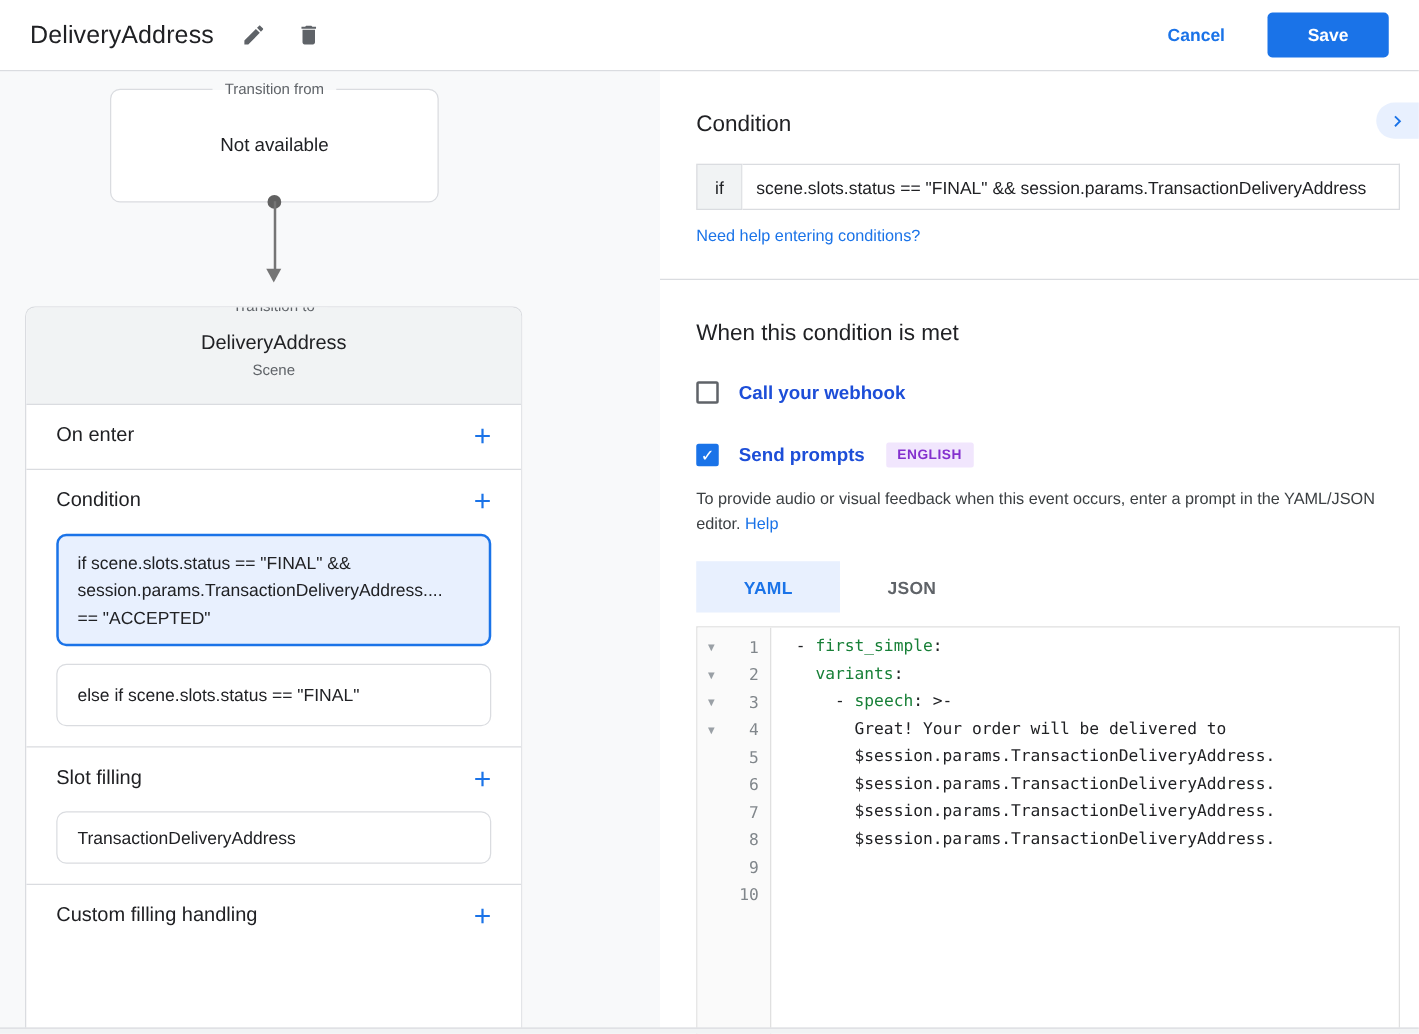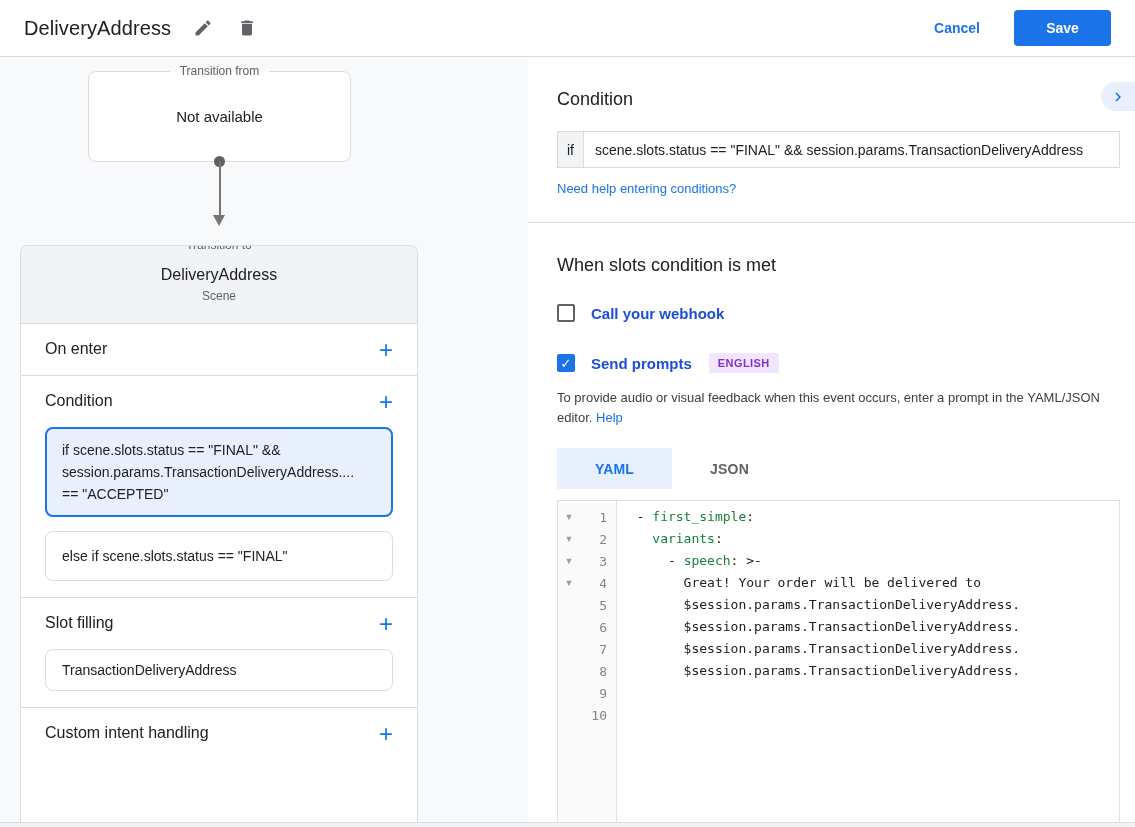--- a/index.html
+++ b/index.html
@@ -61,21 +61,21 @@
   .detail-panel { position:absolute; left:528px; top:57px; width:607px; height:770px; background:#fff;
     padding:0 15px 0 29px; }
 
   .panel-head { margin-top:32px; font-size:18px; color:#202124; }
   .expand-pill { position:absolute; top:25px; right:0; width:34px; height:29px; background:#e8f0fe;
     border-radius:15px 0 0 15px; display:flex; align-items:center; justify-content:flex-start;
     padding-left:8px; cursor:pointer; }
   .expand-pill svg { fill:#1a73e8; }
 
   .if-row { margin-top:21px; display:flex; height:37px; }
-  .if-cell { width:27px; background:#f1f3f4; border:1px solid #dadce0; display:flex; align-items:center;
+  .if-cell { width:37px; background:#f1f3f4; border:1px solid #dadce0; display:flex; align-items:center;
     justify-content:center; font-size:14px; color:#202124; }
   .cond-input { flex:1; border:1px solid #dadce0; border-left:none; font-size:14px; color:#202124;
     padding:0 11px; outline:none; font-family:"Liberation Sans","DejaVu Sans",sans-serif; background:#fff; }
 
   .help-link { display:inline-block; margin-top:13px; font-size:13px; color:#1a73e8; cursor:pointer; }
   .panel-divider { margin:25px -15px 0 -29px; height:1px; background:#dadce0; }
 
   .when-title { margin-top:32px; font-size:18px; color:#202124; }
 
   .check-row { display:flex; align-items:center; margin-top:28px; }
@@ -176,21 +176,21 @@
 
     <div class="section-row">
       <span class="section-label">Slot filling</span>
       <span class="plus-icon">+</span>
     </div>
     <div class="slot-card">TransactionDeliveryAddress</div>
     <div class="section-gap"></div>
     <div class="card-divider"></div>
 
     <div class="section-row">
-      <span class="section-label">Custom intent handling</span>
+      <span class="section-label">Custom filling handling</span>
       <span class="plus-icon">+</span>
     </div>
   </div>
 </div>
 
 <div class="detail-panel">
 
   <div class="expand-pill">
     <span style="display:flex;">
       <svg width="18" height="18" viewBox="0 0 24 24">
@@ -203,21 +203,21 @@
 
   <div class="if-row">
     <div class="if-cell">if</div>
     <input class="cond-input" type="text" value="scene.slots.status == &quot;FINAL&quot; &amp;&amp; session.params.TransactionDeliveryAddress" style="">
   </div>
 
   <span class="help-link">Need help entering conditions?</span>
 
   <div class="panel-divider"></div>
 
-  <div class="when-title">When slots condition is met</div>
+  <div class="when-title">When this condition is met</div>
 
   <div class="check-row">
     <div class="checkbox unchecked"></div>
     <span class="check-label">Call your webhook</span>
   </div>
 
   <div class="check-row" style="margin-top:31px;">
     <div class="checkbox checked">✓</div>
     <span class="check-label">Send prompts</span>
     <span class="lang-badge">ENGLISH</span>

